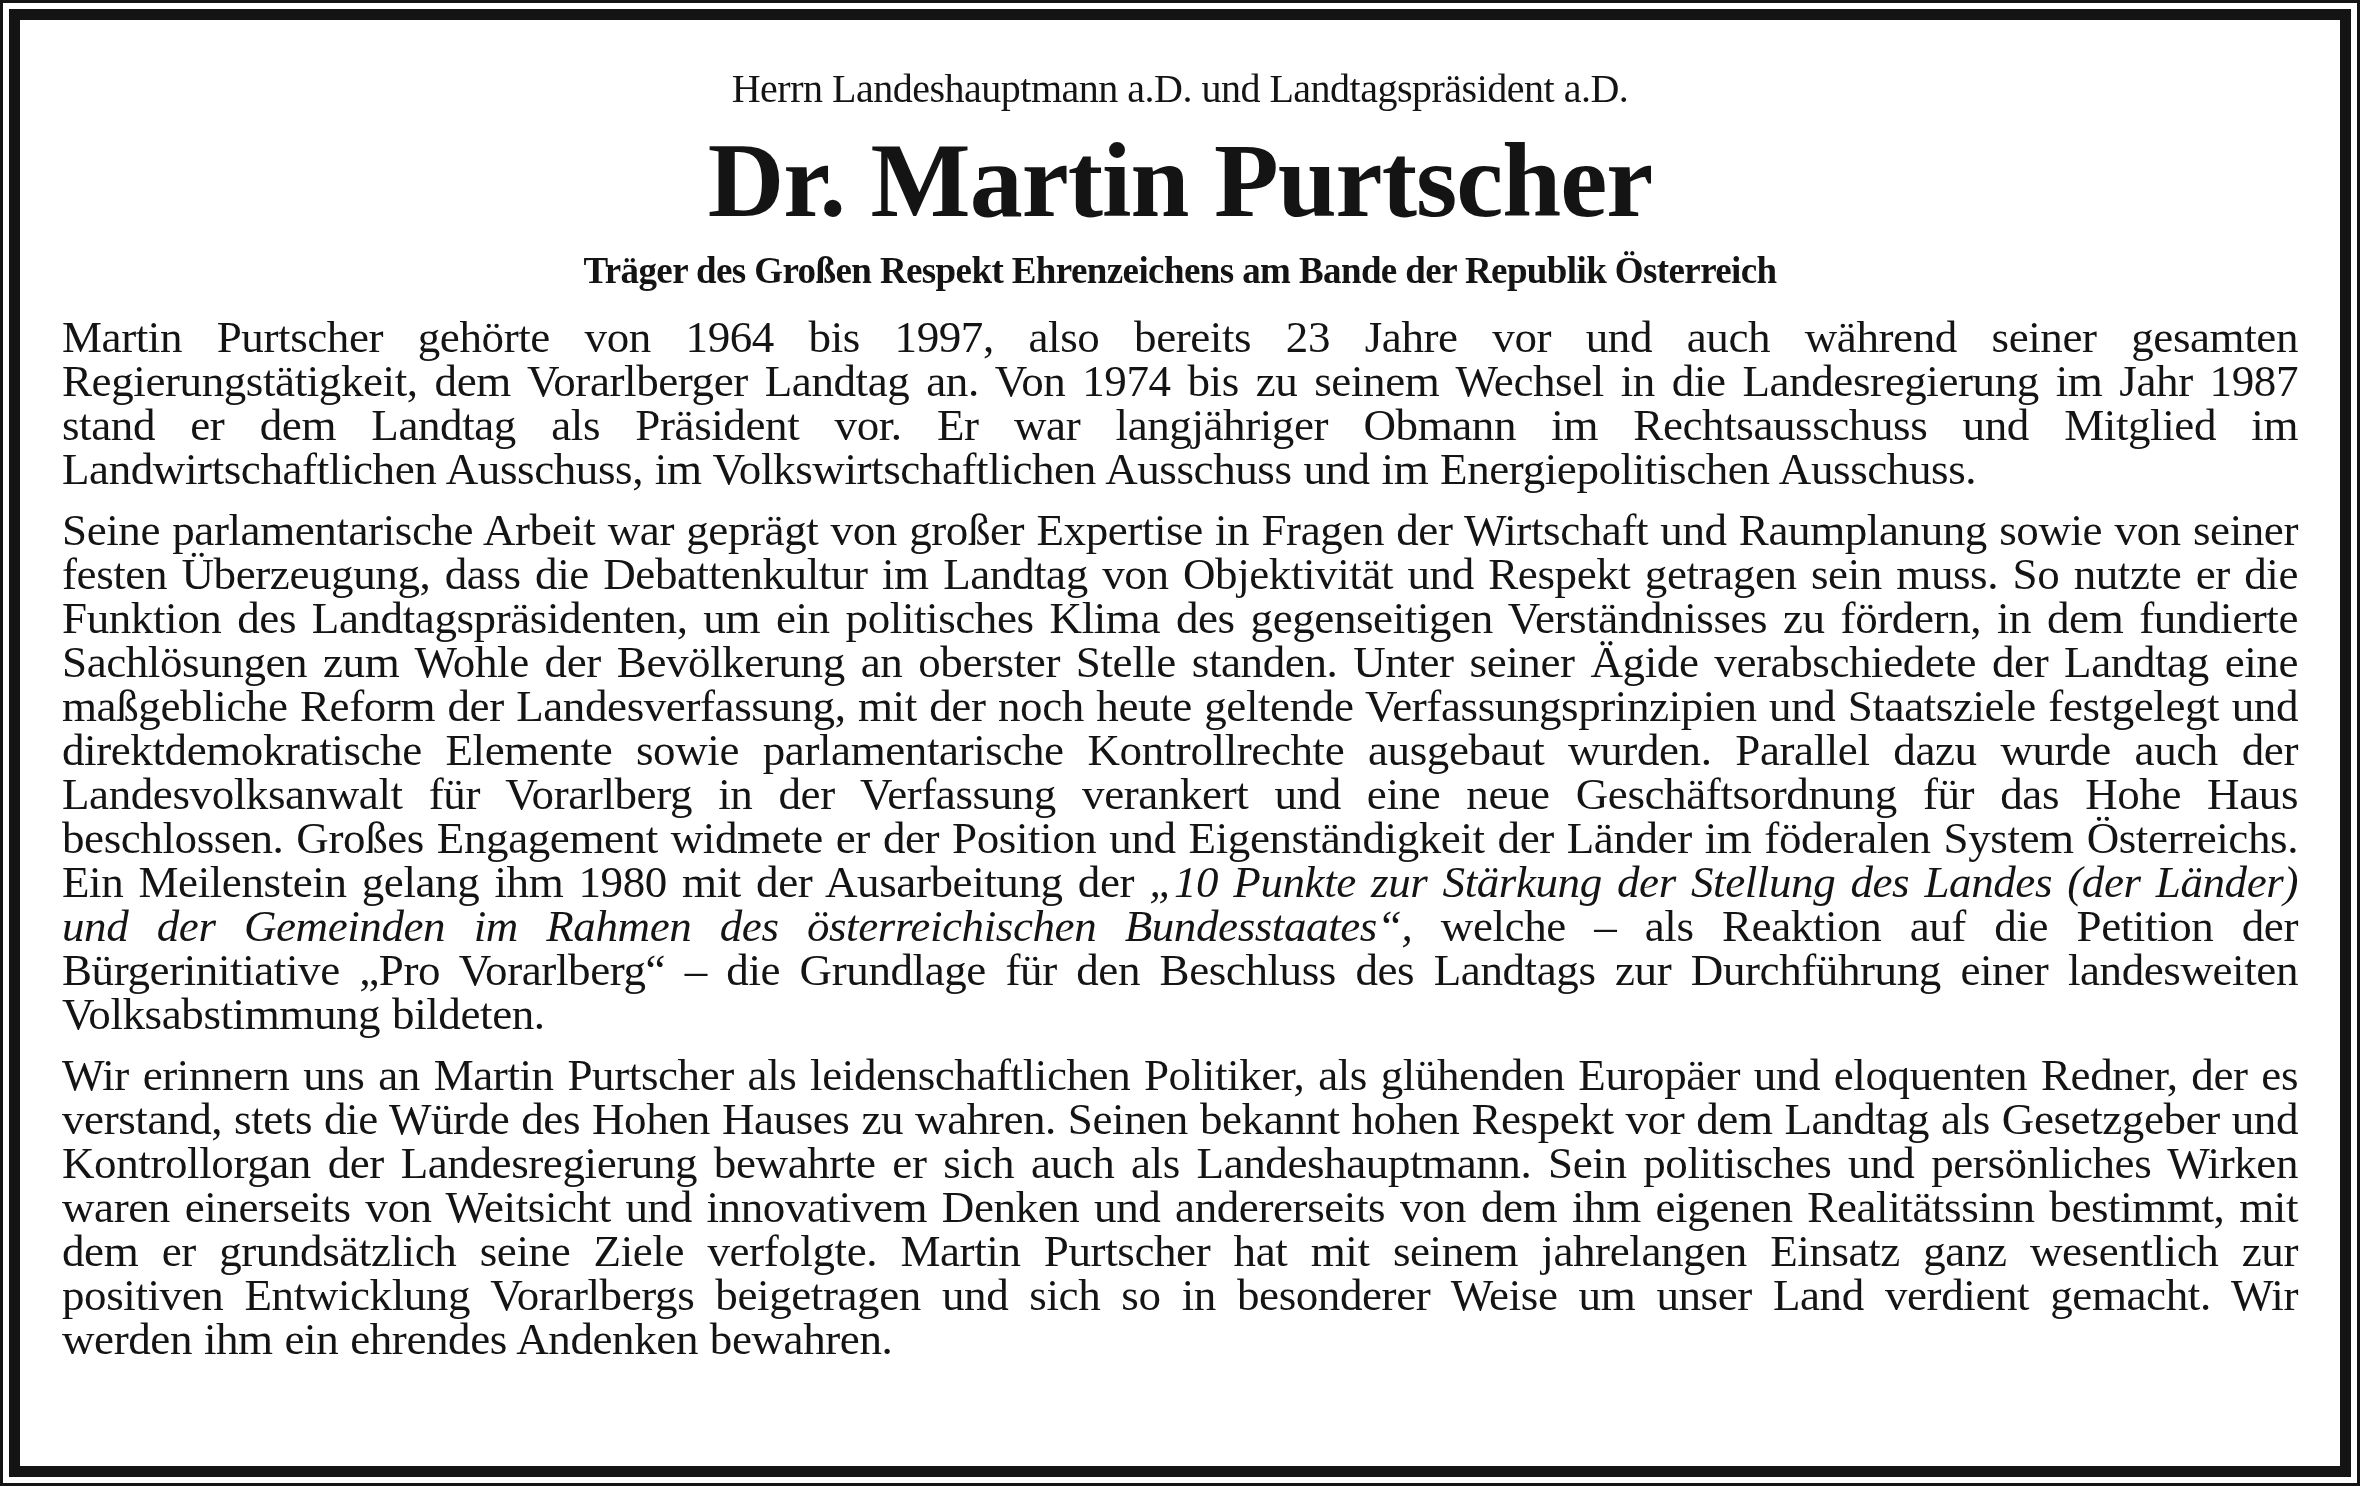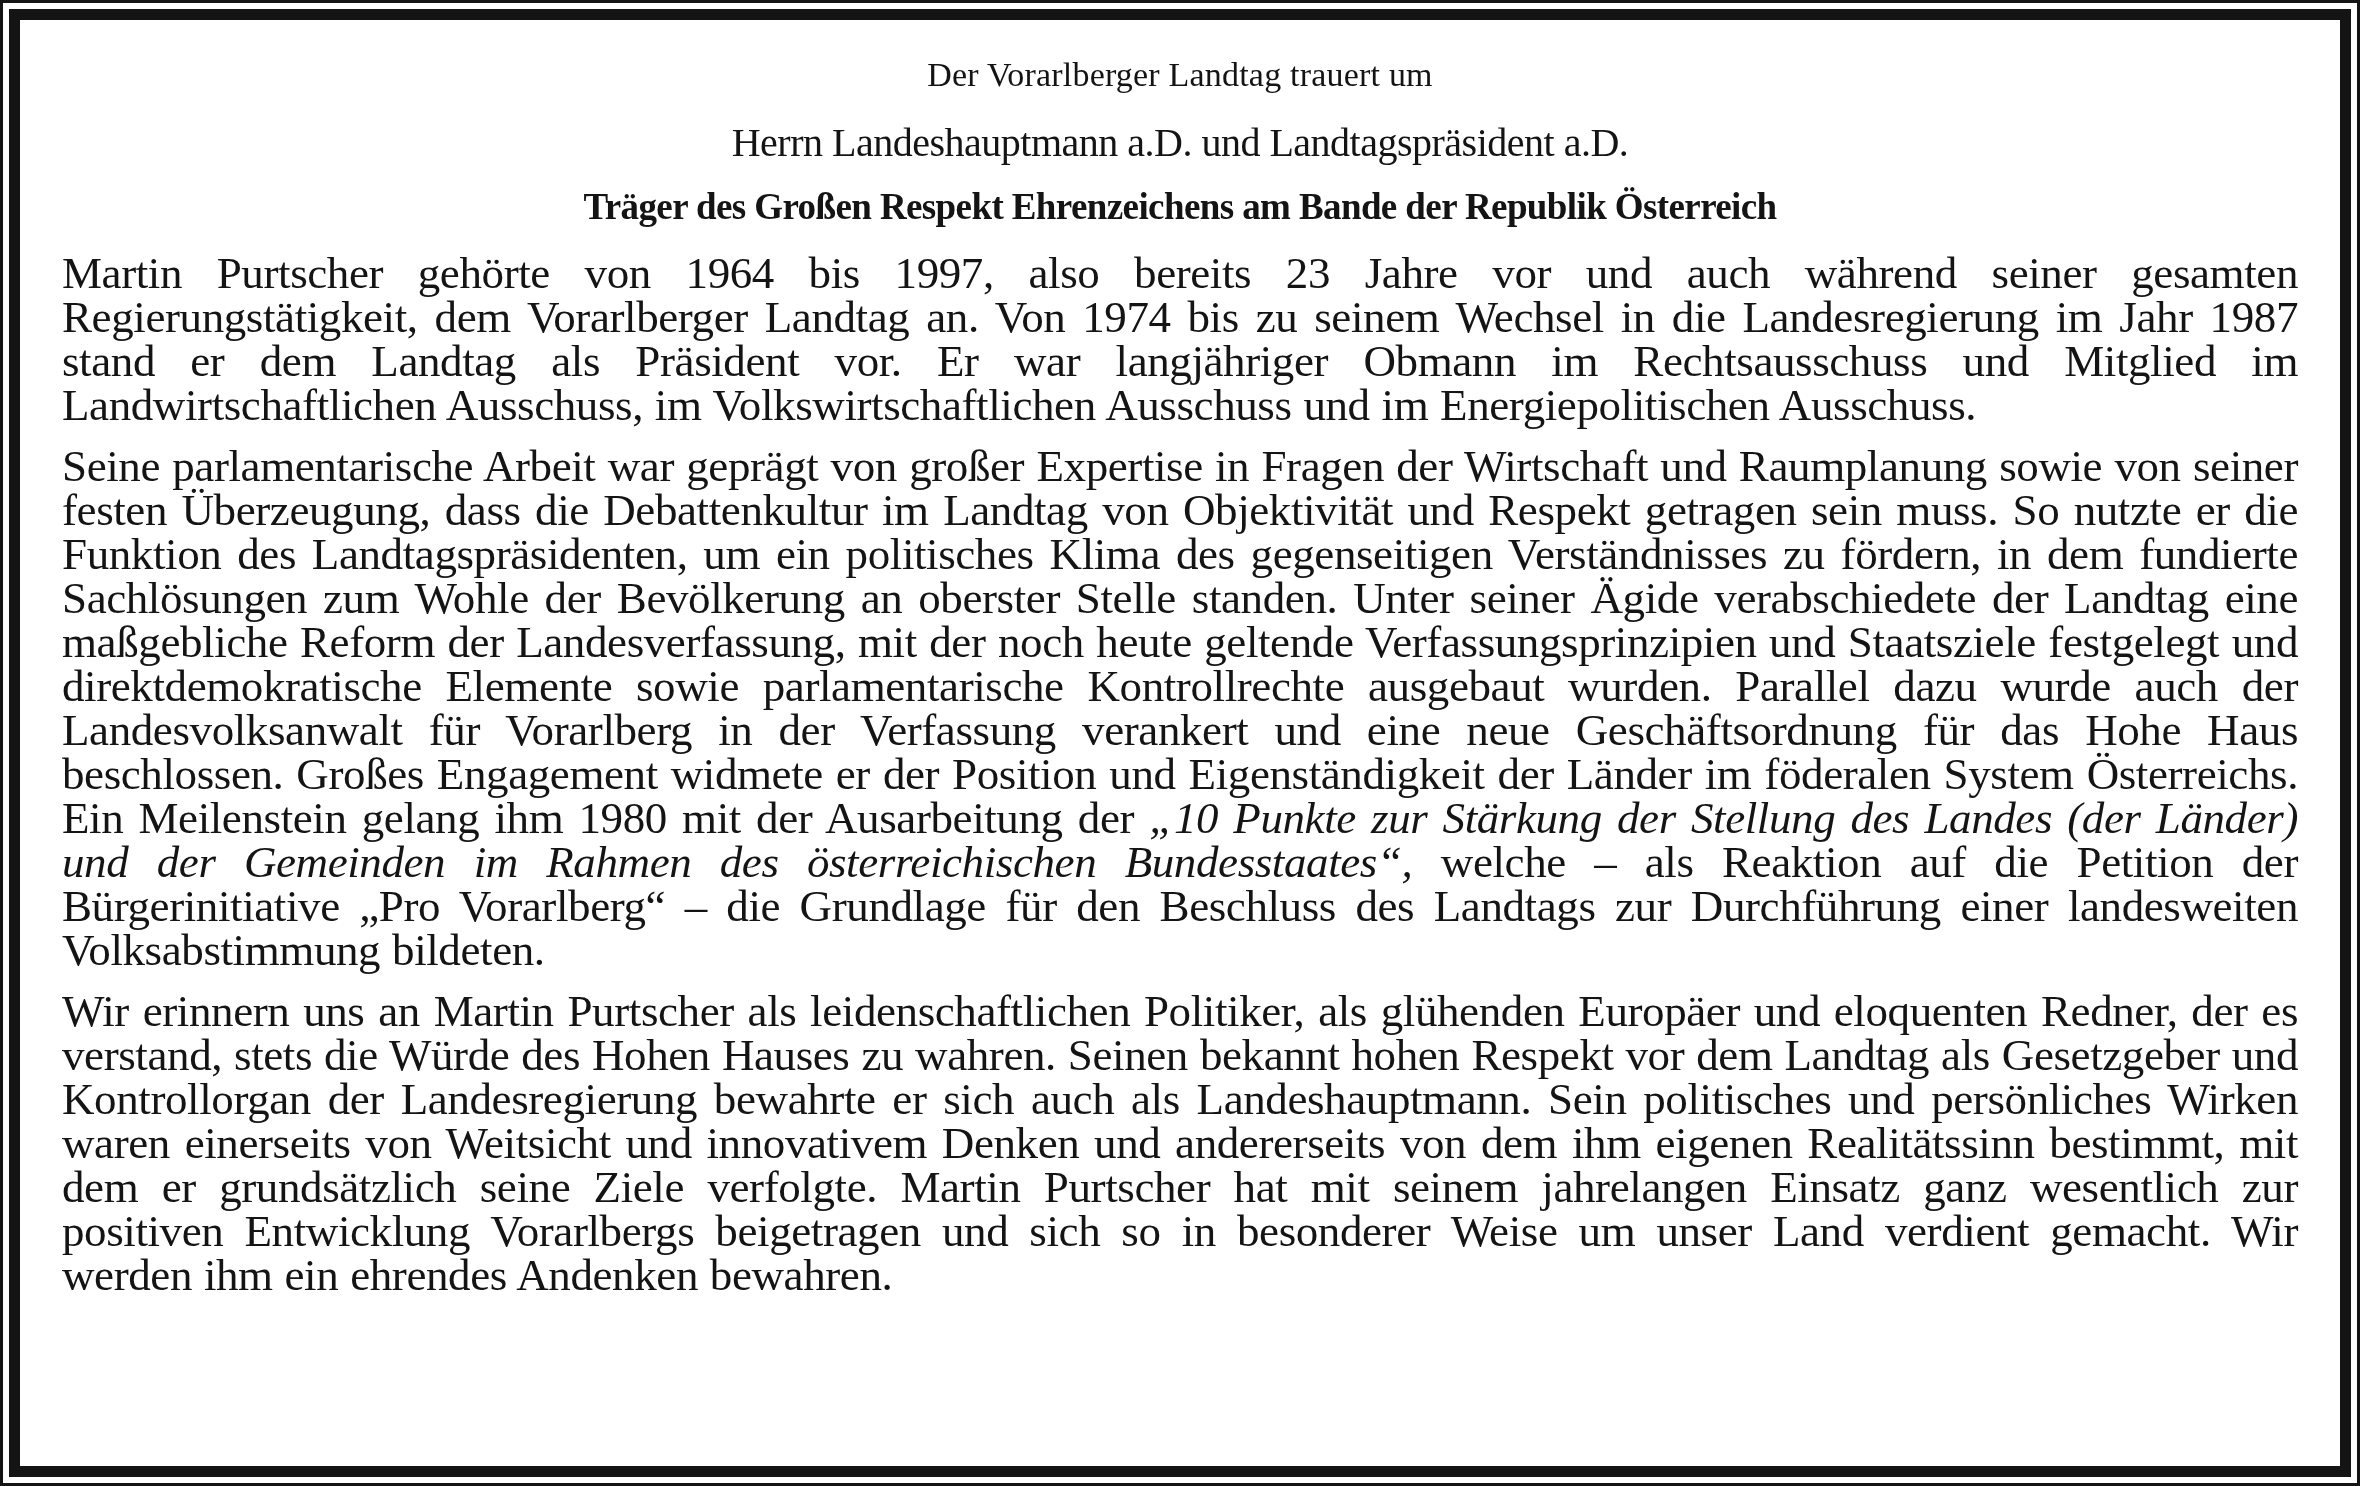--- a/index.html
+++ b/index.html
@@ -92,24 +92,24 @@
   }
 </style>
 </head>
 <body>
 
 <div class="frame-outer"></div>
 <div class="frame-inner"></div>
 
 <div class="content">
 
-  <div class="intro-line">Der Vorarlberger Landtag trauert um</div>
 
   <div class="subtitle-line">Herrn Landeshauptmann a.D. und Landtagspräsident a.D.</div>
 
+  <div class="deceased-name">Dr. Martin Purtscher</div>
 
   <div class="honors">
     <div class="honor-line">Träger des Großen Respekt Ehrenzeichens am Bande der Republik Österreich</div>
   </div>
 
   <div class="body-text">
     <p class="para"><span>Martin Purtscher gehörte von 1964 bis 1997, also bereits 23 Jahre vor und auch während seiner gesamten Regierungstätigkeit, dem Vor­arlberger Landtag an. Von 1974 bis zu seinem Wechsel in die Landesregierung im Jahr 1987 stand er dem Landtag als Präsident vor. Er war langjähriger Obmann im Rechtsausschuss und Mitglied im Landwirtschaftlichen Ausschuss, im Volkswirtschaftlichen Ausschuss und im Energiepolitischen Ausschuss.</span></p>
     <p class="para"><span>Seine parlamentarische Arbeit war geprägt von großer Expertise in Fragen der Wirtschaft und Raumplanung sowie von seiner festen Überzeugung, dass die Debattenkultur im Landtag von Objektivität und Respekt getragen sein muss. So nutzte er die Funktion des Land­tagspräsidenten, um ein politisches Klima des gegenseitigen Verständnisses zu fördern, in dem fundierte Sachlösungen zum Wohle der Bevölkerung an oberster Stelle standen. Unter seiner Ägide verabschiedete der Landtag eine maßgebliche Reform der Landesverfassung, mit der noch heute geltende Verfassungsprinzipien und Staatsziele festgelegt und direktdemokratische Elemente sowie parlamentarische Kontrollrechte ausgebaut wurden. Parallel dazu wurde auch der Landesvolksanwalt für Vorarlberg in der Verfassung verankert und eine neue Geschäftsordnung für das Hohe Haus beschlossen. Großes Engagement widmete er der Position und Eigenständigkeit der Länder im föderalen System Österreichs. Ein Meilenstein gelang ihm 1980 mit der Ausarbeitung der </span><span class="it">„10 Punkte zur Stärkung der Stellung des Landes (der Länder) und der Gemeinden im Rahmen des österreichischen Bundesstaates“,</span><span> welche – als Reaktion auf die Petition der Bürgerinitiative „Pro Vorarlberg“ – die Grundlage für den Beschluss des Landtags zur Durchführung einer landesweiten Volksabstimmung bildeten.</span></p>
     <p class="para"><span>Wir erinnern uns an Martin Purtscher als leidenschaftlichen Politiker, als glühenden Europäer und eloquenten Redner, der es verstand, stets die Würde des Hohen Hauses zu wahren. Seinen bekannt hohen Respekt vor dem Landtag als Gesetzgeber und Kontrollorgan der Landesregierung bewahrte er sich auch als Landeshauptmann. Sein politisches und persönliches Wirken waren einerseits von Weit­sicht und innovativem Denken und andererseits von dem ihm eigenen Realitätssinn bestimmt, mit dem er grundsätzlich seine Ziele verfolgte. Martin Purtscher hat mit seinem jahrelangen Einsatz ganz wesentlich zur positiven Entwicklung Vorarlbergs beigetragen und sich so in besonderer Weise um unser Land verdient gemacht. Wir werden ihm ein ehrendes Andenken bewahren.</span></p>
   </div>

